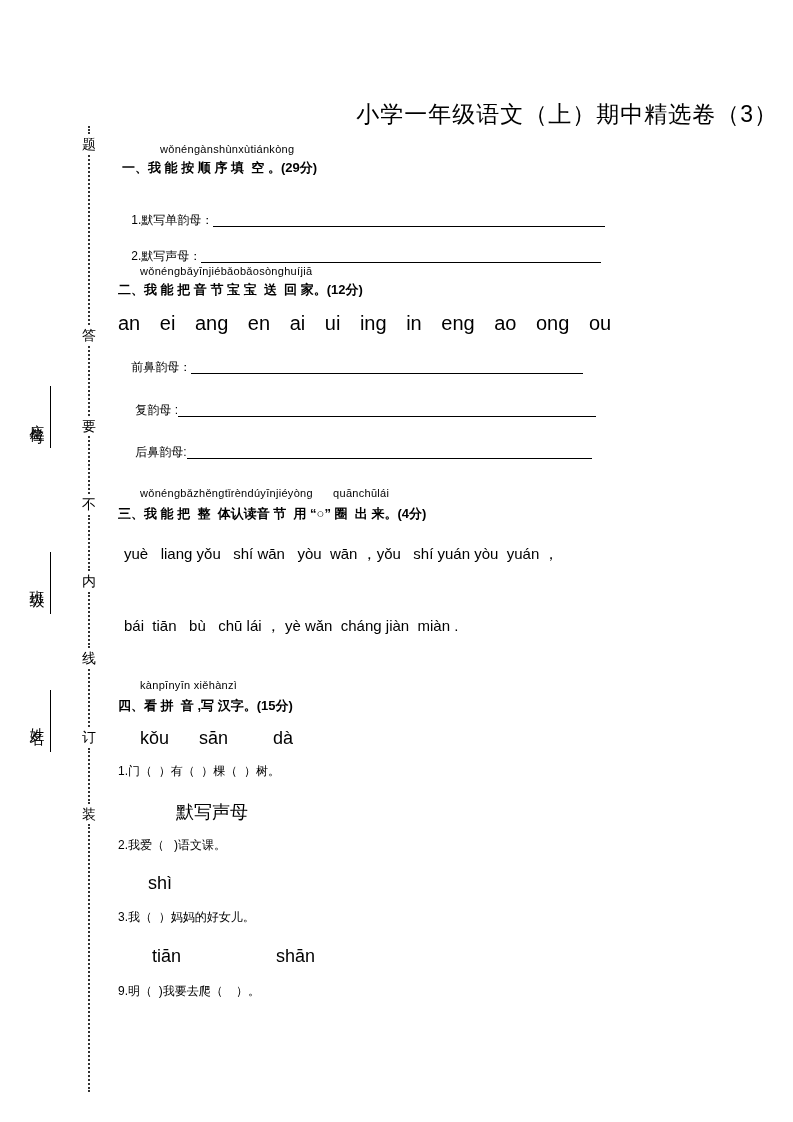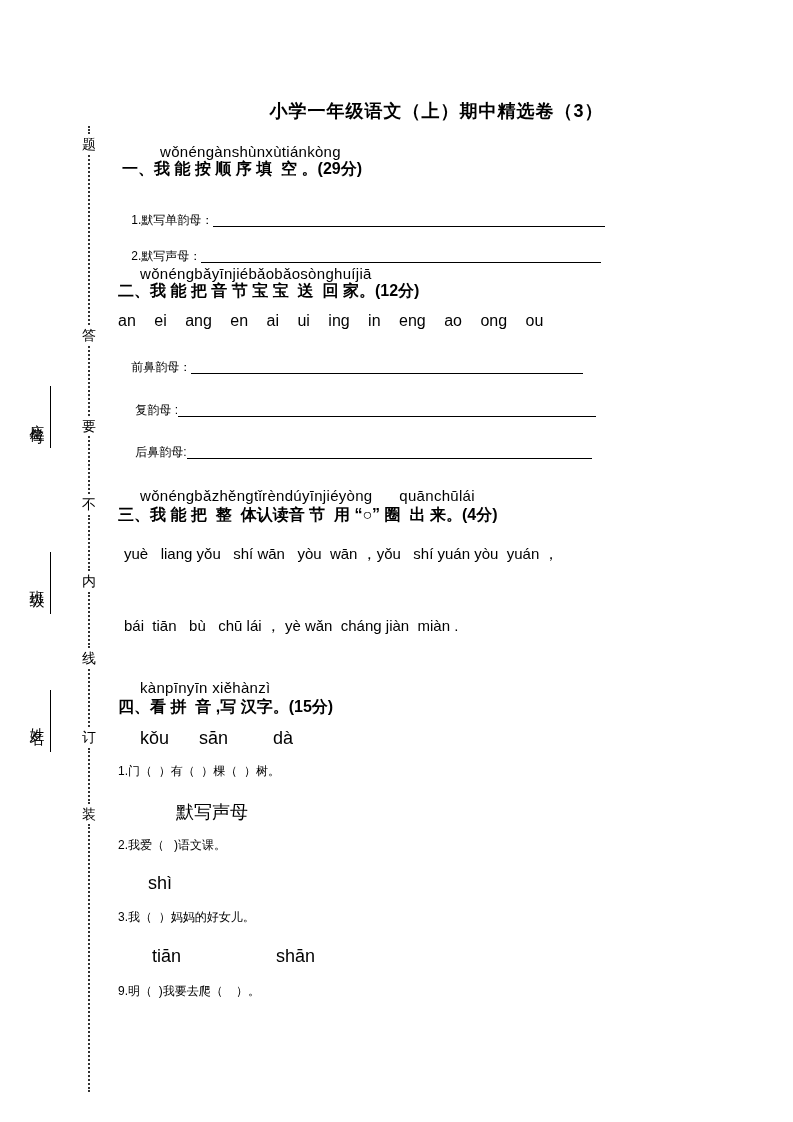--- a/index.html
+++ b/index.html
@@ -7,21 +7,21 @@
     width:793px; height:1122px; background:#ffffff; color:#000;
     font-family:"Liberation Sans","DejaVu Sans",sans-serif;
     position:relative; overflow:hidden;
   }
   .abs { position:absolute; }
   .pre { white-space:pre; }
 
   
   .title {
     position:absolute; left:95px; right:15px; top:99px;
-    text-align:center; font-size:18px; font-weight:bold;
+    text-align:right; font-size:23px; font-weight:normal;
     letter-spacing:1px;
   }
 
   
   .binding {
     position:absolute; left:80px; top:126px; bottom:30px; width:18px;
     display:flex; flex-direction:column; align-items:center;
   }
   .binding .dots { width:0; border-left:2px dotted #333; }
   .binding .grow { flex:1; }
@@ -29,24 +29,24 @@
 
   
   .field-group { position:absolute; left:30px; display:flex; gap:5px; }
   .vlabel {
     writing-mode:vertical-rl; text-orientation:upright;
     font-size:15px; letter-spacing:3px; line-height:1;
   }
   .vline { border-left:1.5px solid #000; height:62px; margin-top:-26px; }
 
   
-  .pinyin { font-size:15px; letter-spacing:0.3px; }
-  .heading { font-size:16px; font-weight:bold; white-space:pre; }
+  .pinyin { font-size:11px; letter-spacing:0.3px; }
+  .heading { font-size:13px; font-weight:bold; white-space:pre; }
   .bodyline { font-size:12px; white-space:pre; }
-  .syllables { font-size:16px; word-spacing:14px; }
+  .syllables { font-size:20px; word-spacing:14px; }
   .blank {
     display:inline-block; border-bottom:1px solid #000;
     height:14px; vertical-align:-3px;
   }
   .hint { font-size:18px; white-space:pre; }
 </style>
 </head>
 <body>
 
 <div class="page">

